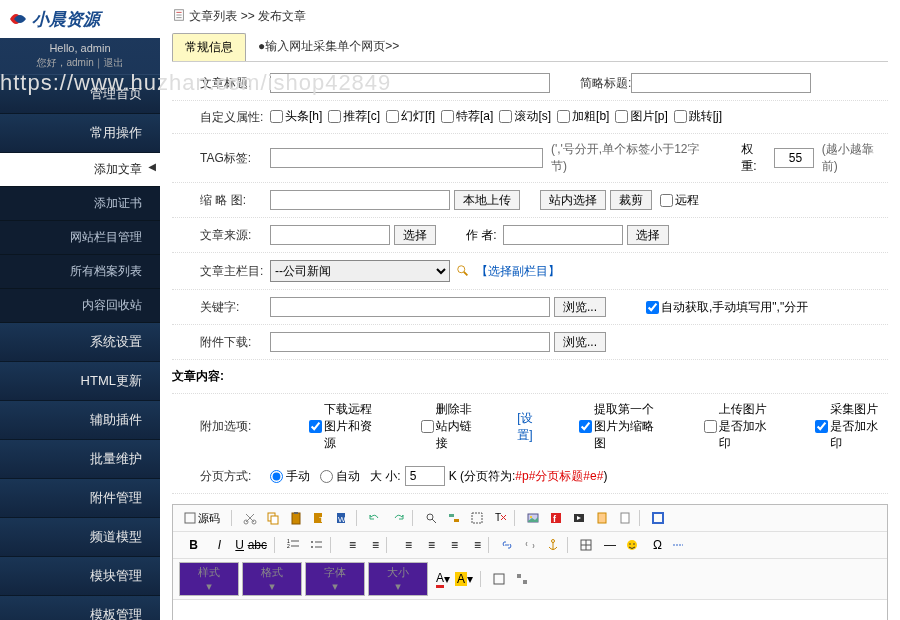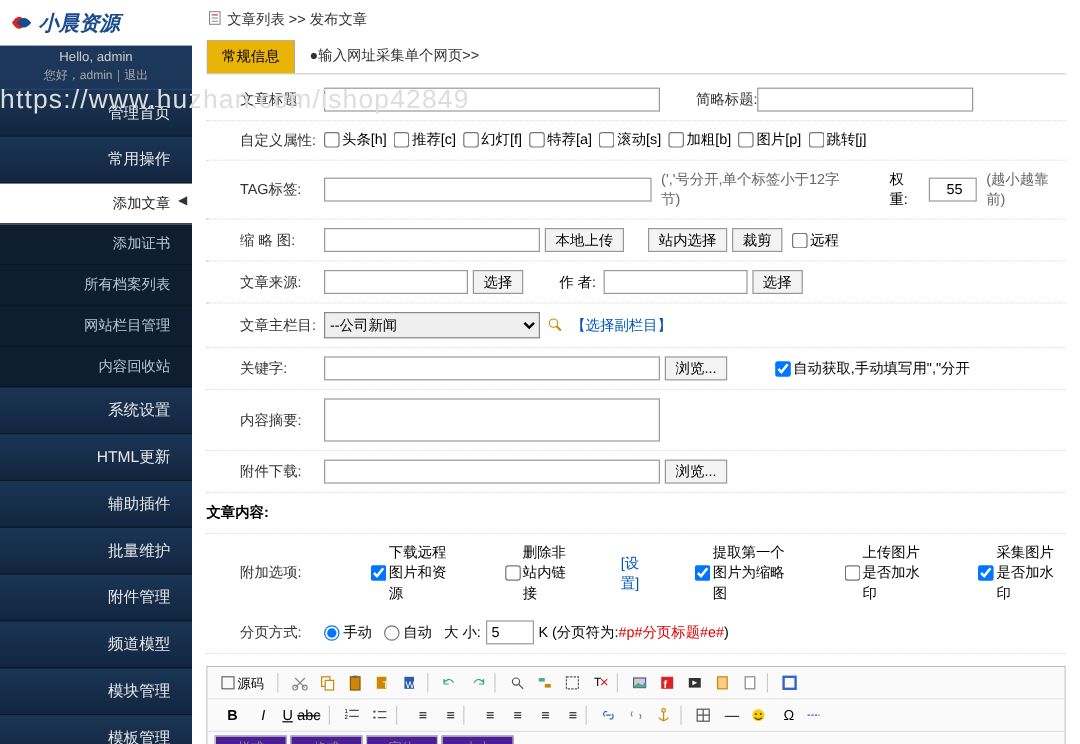--- a/index.html
+++ b/index.html
@@ -12,21 +12,21 @@
 .user-sub { color: #aaa; font-size: 10px; margin-top: 2px; }
 .nav-section { border-top: 1px solid #2a4568; }
 .nav-item { padding: 10px 18px; text-align: right; font-size: 13px; color: #e8e8e8; cursor: pointer; border-bottom: 1px solid #0a1828; background: linear-gradient(to bottom, #1a3555, #12253f); }
 .nav-item.sub { background: #0f1d30; text-align: right; font-size: 12px; color: #b8c4d4; padding: 8px 18px; border-bottom: 1px solid #0a1520; }
 .nav-item.active { background: #fff; color: #222; position: relative; }
 .nav-item.active::after { content: "◀"; position: absolute; right: 4px; font-size: 10px; color: #333; }
 .main { flex: 1; background: #fff; overflow-y: auto; padding: 0; }
 .breadcrumb { padding: 8px 12px; font-size: 12px; color: #333; }
 .bc-icon { display: inline-block; width: 14px; height: 14px; vertical-align: -2px; }
 .tabs { display: flex; border-bottom: 1px solid #ccc; margin: 0 12px; }
-.tab { padding: 5px 12px; border: 1px solid #aaa; border-bottom: none; margin-right: 4px; background: #eab308; cursor: pointer; font-size: 12px; border-radius: 2px 2px 0 0; }
+.tab { padding: 5px 12px; border: 1px solid #aaa; border-bottom: none; margin-right: 4px; background: #fef9c3; cursor: pointer; font-size: 12px; border-radius: 2px 2px 0 0; }
 .tab-link { padding: 5px 8px; font-size: 12px; color: #333; cursor: pointer; }
 .form-body { padding: 4px 12px; }
 .row { display: flex; align-items: center; padding: 7px 0; border-bottom: 1px dotted #ddd; min-height: 30px; }
 .row.nb { border-bottom: none; gap: 39px; }
 .label { width: 70px; text-align: left; color: #333; flex-shrink: 0; margin-left: 28px; }
 .tinput { border: 1px solid #999; height: 20px; padding: 0 4px; font-size: 12px; }
 .tinput.lg { width: 280px; }
 .tinput.md { width: 180px; }
 .tinput.sm { width: 120px; }
 .tinput.xs { width: 40px; }
@@ -66,22 +66,22 @@
     </div>
     <div class="user-info">
       <div>Hello, admin</div>
       <div class="user-sub">您好，admin｜退出</div>
     </div>
     <div class="nav-section" id="nav-list">
         <div class="nav-item">管理首页</div>
         <div class="nav-item">常用操作</div>
         <div class="nav-item sub active">添加文章</div>
         <div class="nav-item sub">添加证书</div>
+        <div class="nav-item sub">网站栏目管理</div>
         <div class="nav-item sub">所有档案列表</div>
-        <div class="nav-item sub">网站栏目管理</div>
         <div class="nav-item sub">内容回收站</div>
         <div class="nav-item">系统设置</div>
         <div class="nav-item">HTML更新</div>
         <div class="nav-item">辅助插件</div>
         <div class="nav-item">批量维护</div>
         <div class="nav-item">附件管理</div>
         <div class="nav-item">频道模型</div>
         <div class="nav-item">模块管理</div>
         <div class="nav-item">模板管理</div>
       </div>
@@ -185,24 +185,20 @@
       <div class="row">
         <span class="label">关键字:</span>
         <input class="tinput lg" style="">
         <button class="btn">浏览...</button>
         <label class="cb-label" style="margin-left:40px">
             <input type="checkbox" checked="" style="">
             <span>自动获取,手动填写用","分开</span>
           </label>
       </div>
 
-      <div class="row">
-        <span class="label">内容摘要:</span>
-        <textarea class="tinput" style=""></textarea>
-      </div>
 
       <div class="row">
         <span class="label">附件下载:</span>
         <input class="tinput lg" style="">
         <button class="btn">浏览...</button>
       </div>
 
       <div class="section-title">文章内容:</div>
 
       <div class="row nb">

